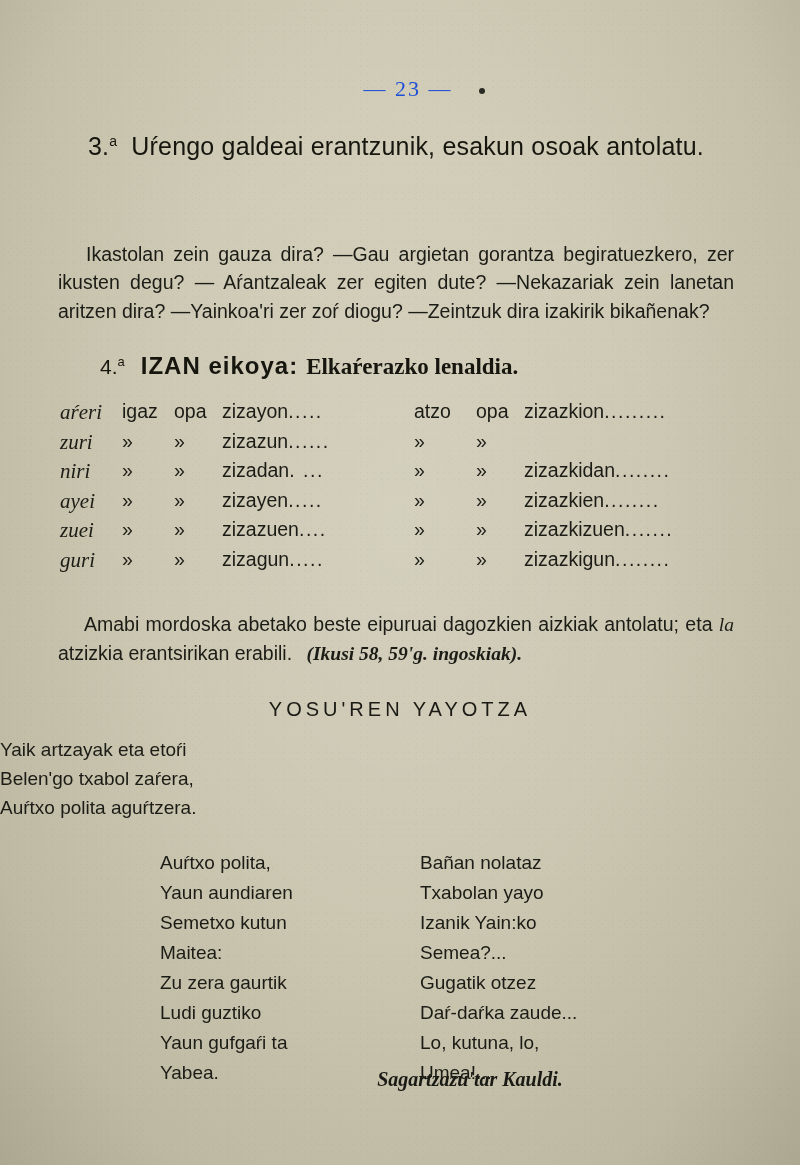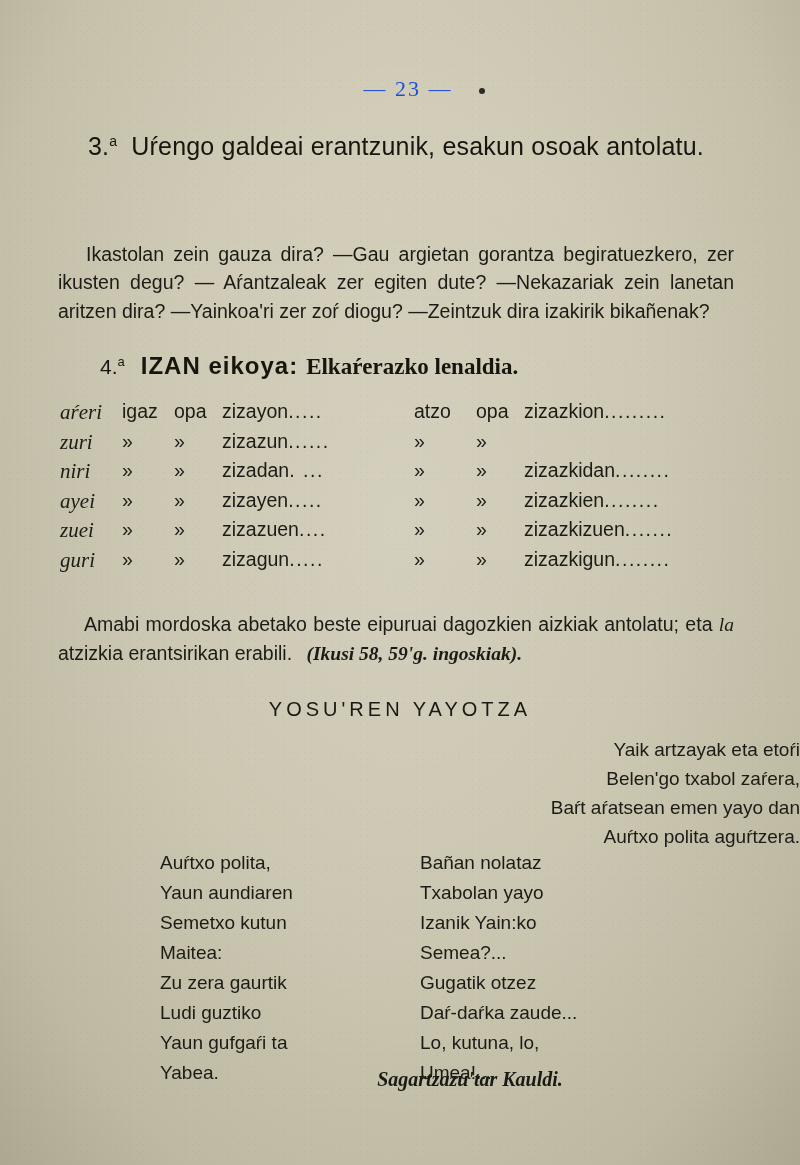--- a/index.html
+++ b/index.html
@@ -175,21 +175,21 @@
     text-align: center;
     font-size: 20px;
     letter-spacing: 4px;
     color: #1a1a14;
   }
 
   .poem-stanza1 {
     position: absolute;
     top: 736px;
     left: 0; right: 0;
-    text-align: right;
+    text-align: left;
     font-size: 19px;
     line-height: 1.52;
     color: #1c1c16;
   }
 
   .poem-cols {
     position: absolute;
     top: 848px;
     left: 160px;
     width: 520px;
@@ -328,21 +328,20 @@
 
   <p class="para-amabi">
     <span class="indent"></span><span>Amabi mordoska abetako beste eipuruai dagozkien aizkiak antolatu; eta </span><i>la</i><span> atzizkia erantsirikan erabili. </span><b class="ital">(Ikusi 58, 59'g. ingoskiak).</b>
   </p>
 
   <div class="poem-title">YOSU'REN YAYOTZA</div>
 
   <div class="poem-stanza1">
     <div class="poem-line">Yaik  artzayak eta etoŕi</div>
     <div class="poem-line">Belen'go txabol zaŕera,</div>
-    <div class="poem-line">Baŕt aŕatsean emen yayo dan</div>
     <div class="poem-line">Auŕtxo polita aguŕtzera.</div>
   </div>
 
   <div class="poem-cols">
     <div class="poem-col left">
       <div class="poem-line">Auŕtxo polita,</div>
       <div class="poem-line">Yaun aundiaren</div>
       <div class="poem-line">Semetxo kutun</div>
       <div class="poem-line">Maitea:</div>
       <div class="poem-line">Zu zera gaurtik</div>

